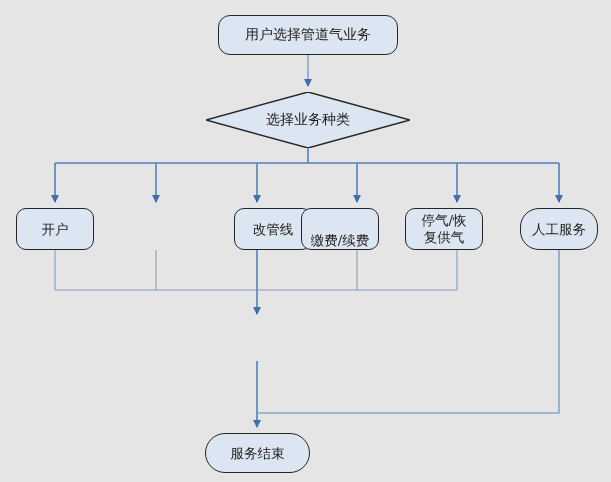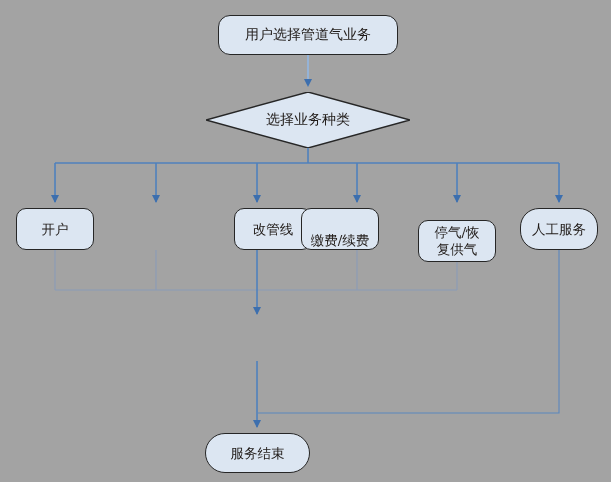--- a/index.html
+++ b/index.html
@@ -1,20 +1,20 @@
 <!DOCTYPE html>
 <html style="--node-fill: #dce6f2; --node-border: #262626; --flow-line: #4f81bd; --flow-line-light: #95b3d7; --collector-line: #8a9cb8; --route-line: #5b87be; --arrowhead: #3d6fae;"><head>
 <meta charset="utf-8">
 <style>
   html, body { margin: 0; padding: 0; background: #ffffff; }
   .canvas {
     position: relative;
     width: 611px;
     height: 482px;
-    background: #a3a3a3;
+    background: #e5e5e5;
     font-family: "DejaVu Serif", "Liberation Serif", serif;
     color: #1f1a17;
     overflow: hidden;
   }
   svg.edges { position: absolute; left: 0; top: 0; }
   .edge      { stroke: var(--flow-line, #4f81bd); stroke-width: 1.6; fill: none; }
   .edge.light{ stroke: var(--flow-line-light, #95b3d7); stroke-width: 2; }
   .edge.thin { stroke: var(--collector-line, #8a9cb8); stroke-width: 1.1; }
   .edge.route{ stroke: var(--route-line, #5b87be); stroke-width: 1.1; }
   #arrowhead path { fill: var(--arrowhead, #3d6fae); }
@@ -28,21 +28,21 @@
     align-items: center;
     justify-content: center;
     text-align: center;
     font-size: 13.5px;
     line-height: 1.25;
     white-space: pre-line;
   }
   .terminator-top { left: 218px; top: 15px;  width: 180px; height: 40px; border-radius: 12px; font-size: 14px; }
   .opt            { top: 208px; height: 42px; width: 78px; border-radius: 10px; }
   .opt1 { left: 16px; }  .opt2 { left: 117px; } .opt3 { left: 234px; }
-  .opt4 { left: 301px; align-items: flex-end; } .opt5 { left: 418px; margin-top: 12px; } .opt6 { left: 520px; border-radius: 19px; }
+  .opt4 { left: 301px; align-items: flex-end; } .opt5 { left: 405px; } .opt6 { left: 520px; border-radius: 19px; }
   .subroutine     { left: 168px; top: 320px; width: 179px; height: 41px; border-radius: 11px; font-size: 14px; }
   .subroutine::before, .subroutine::after {
     content: ""; position: absolute; top: 0; bottom: 0; width: 1.5px;
     background: var(--node-border, #262626);
   }
   .subroutine::before { left: 13px; }
   .subroutine::after  { right: 13px; }
   .terminator-end { left: 205px; top: 433px; width: 105px; height: 40px; border-radius: 20px; }
 
   .diamond-wrap { position: absolute; left: 206px; top: 92px; width: 204px; height: 56px; }

